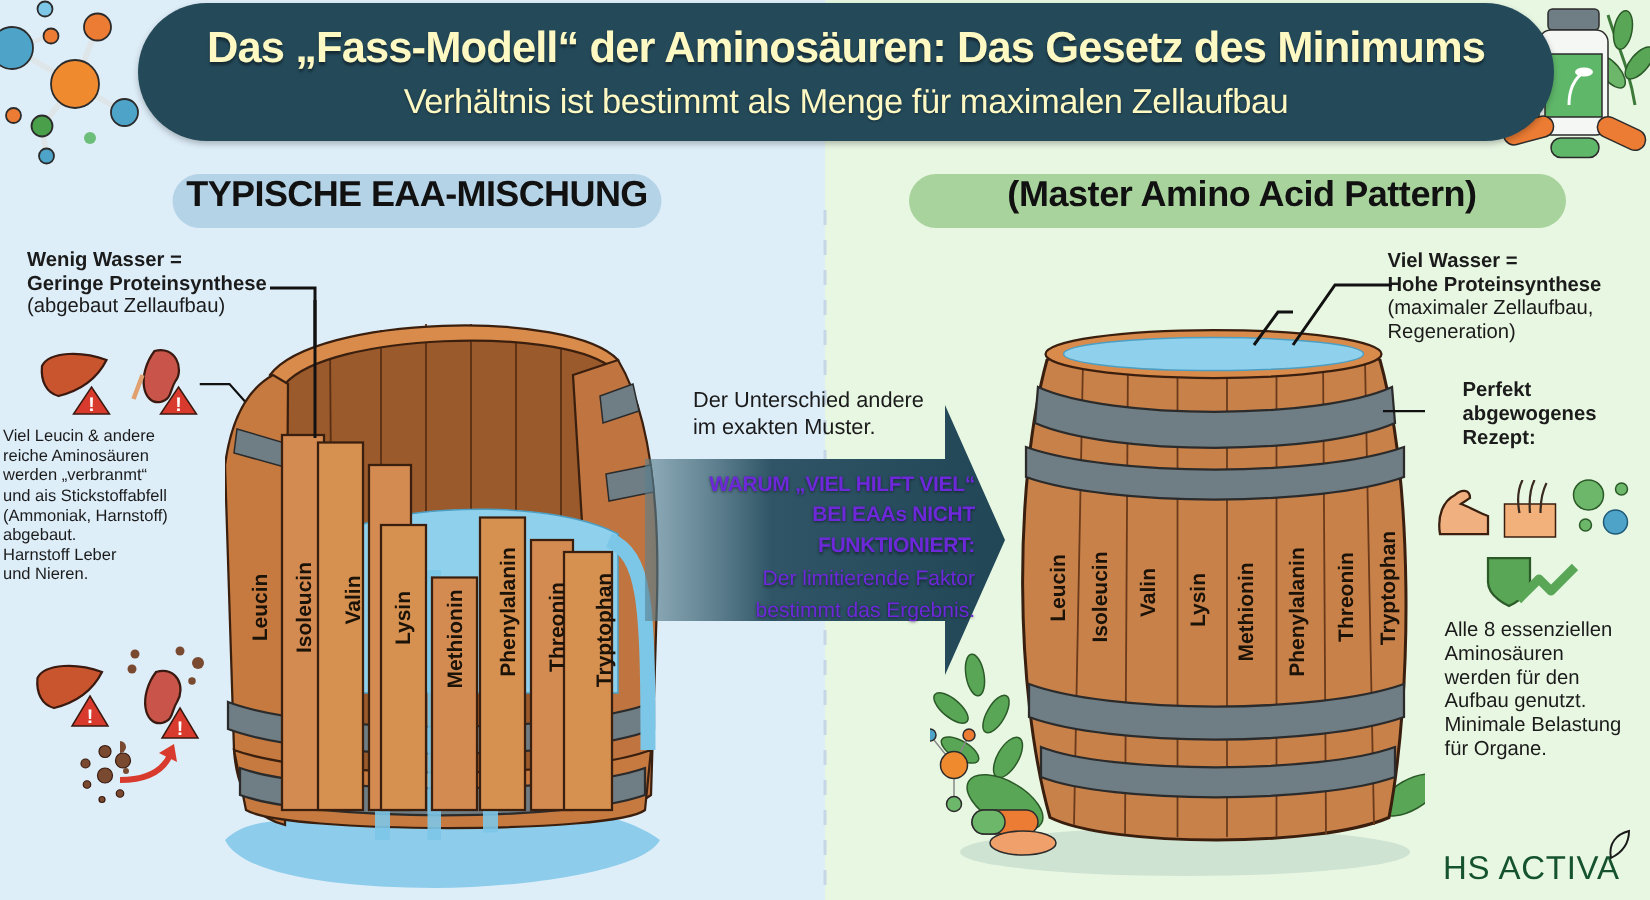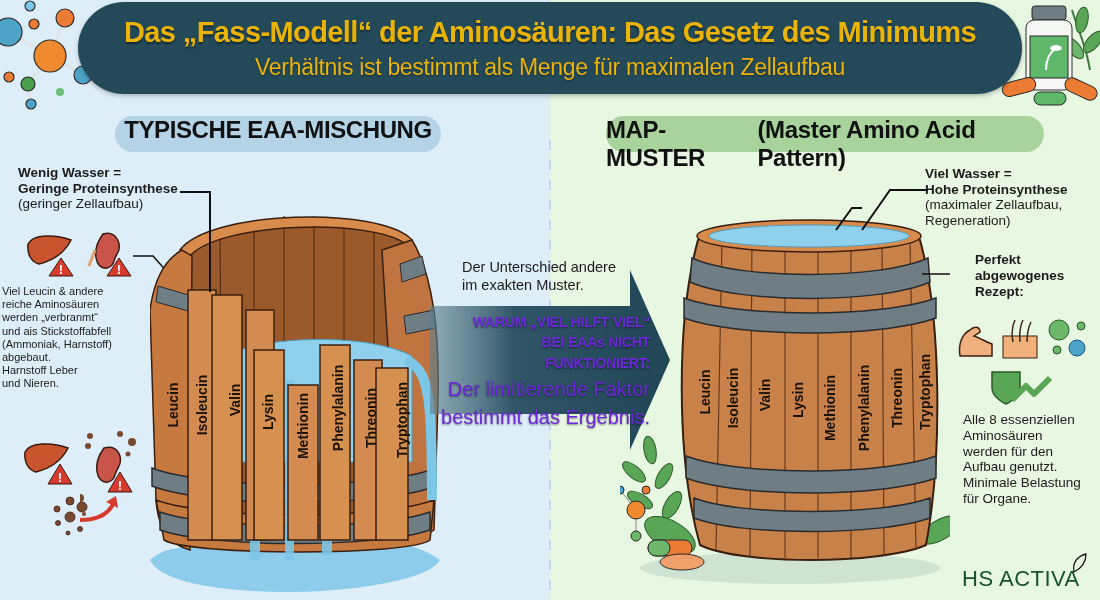--- a/index.html
+++ b/index.html
@@ -5,22 +5,22 @@
   * { box-sizing: border-box; margin: 0; padding: 0; }
   html, body { width: 1100px; height: 600px; overflow: hidden; }
   body { position: relative; font-family: "Liberation Sans", "DejaVu Sans", sans-serif; background: #e2eef8; color: #1b1b1b; }
 
   .panel-left { position: absolute; left: 0; top: 0; width: 550px; height: 600px; background: #deeef9; }
   .panel-right { position: absolute; left: 550px; top: 0; width: 550px; height: 600px; background: #e8f7e2; }
   .divider { position: absolute; left: 549px; top: 140px; width: 2px; height: 460px;
     background: repeating-linear-gradient(to bottom, #c6d6e6 0 10px, transparent 10px 20px); }
 
   
-  .header { position: absolute; left: 78px; top: 2px; width: 944px; height: 92px; background: #244a5a;
-    border-radius: 46px; box-shadow: 0 2px 4px rgba(0,0,0,.25); text-align: center; color: #eab308; }
+  .header { position: absolute; left: 92px; top: 2px; width: 944px; height: 92px; background: #244a5a;
+    border-radius: 46px; box-shadow: 0 2px 4px rgba(0,0,0,.25); text-align: center; color: #fef9c3; }
   .header-title { font-family: "Liberation Sans", sans-serif; font-weight: bold; font-size: 29px; letter-spacing: -0.6px;
     margin-top: 14px; text-shadow: 0 2px 2px rgba(0,0,0,.45); }
   .header-subtitle { font-size: 23px; margin-top: 5px; letter-spacing: -0.3px; text-shadow: 0 1px 2px rgba(0,0,0,.4); }
 
   
   .pill { position: absolute; height: 36px; border-radius: 18px; display: flex; justify-content: center;
     font-weight: bold; color: #111; }
   .pill-left { left: 115px; top: 116px; width: 326px; background: #b5d3e7; font-size: 24px; letter-spacing: -0.4px; }
   .pill-right { left: 606px; top: 116px; width: 438px; background: #a9d39c; font-size: 24px; letter-spacing: -0.4px; }
   .pill-right .sub { font-size: 24px; margin-left: 6px; letter-spacing: -0.3px; }
@@ -30,21 +30,21 @@
 
   
   .barrel { position: absolute; }
   .stave-label { position: absolute; font-weight: bold; font-size: 14px; color: #1b1208; white-space: nowrap;
     transform: translate(-50%, -50%) rotate(-90deg); transform-origin: center center; }
 
   
   .arrow { position: absolute; left: 430px; top: 300px; width: 240px; height: 110px; }
   .arrow-text { position: absolute; left: 440px; top: 312px; width: 210px; text-align: right; color: #6d28d9; }
   .arrow-head1 { font-weight: bold; font-size: 14px; letter-spacing: -0.2px; line-height: 1.45; text-shadow: 0 1px 2px rgba(0,0,0,.5); }
-  .arrow-body { font-size: 20px; line-height: 1.2; margin-top: 4px; text-shadow: 0 1px 2px rgba(0,0,0,.5); }
+  .arrow-body { font-size: 14px; line-height: 1.2; margin-top: 4px; text-shadow: 0 1px 2px rgba(0,0,0,.5); }
 
   .logo { position: absolute; left: 962px; top: 566px; font-size: 22px; letter-spacing: 0.5px; color: #14532d; }
 </style>
 </head>
 <body>
 
 <div class="panel-left"></div>
 <div class="panel-right"></div>
 <div class="divider"></div>
 
@@ -86,28 +86,27 @@
 
 <div class="header">
   <div class="header-title">Das „Fass-Modell“ der Aminosäuren: Das Gesetz des Minimums</div>
   <div class="header-subtitle">Verhältnis ist bestimmt als Menge für maximalen Zellaufbau</div>
 </div>
 
 <div class="pill pill-left">
   <span>TYPISCHE EAA-MISCHUNG</span>
 </div>
 <div class="pill pill-right">
-  <span>MAP-MUSTER</span>
   <span class="sub">(Master Amino Acid Pattern)</span>
 </div>
 
 <div class="txt" style="left:18px;top:165px;width:170px;font-size:13.5px;">
   <div class="b">Wenig Wasser =</div>
   <div class="b">Geringe Proteinsynthese</div>
-  <div>(geringer Zellaufbau)</div>
+  <div>(abgebaut Zellaufbau)</div>
 </div>
 <svg style="position:absolute;left:180px;top:188px" width="40" height="110">
   <polyline points="0,4 30,4 30,100" stroke="#111" stroke-width="2" fill="none"></polyline>
 </svg>
 
 <svg style="position:absolute;left:25px;top:232px" width="55" height="45" viewBox="0 0 55 45">
   <path d="M3 12 C8 2 30 2 46 8 C40 20 30 28 14 32 C6 30 2 22 3 12Z" fill="#c9552f" stroke="#3a1a10" stroke-width="1.5"></path>
   <path d="M36 26 L48 44 L24 44 Z" fill="#d83b2e" stroke="#3a1a10"></path>
   <text x="36" y="42" font-size="13" font-weight="bold" text-anchor="middle" fill="#fff" font-family="Liberation Sans, sans-serif">!</text>
 </svg>

